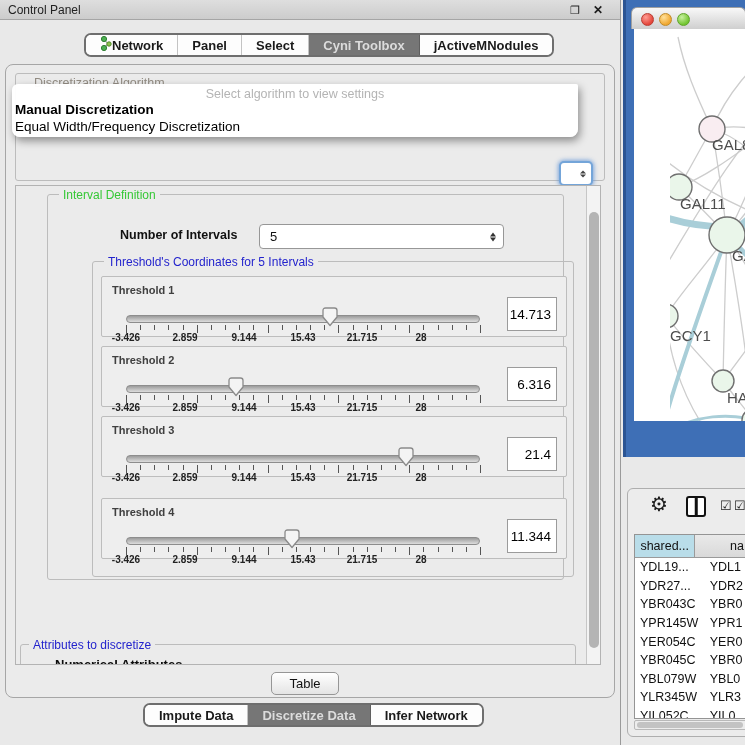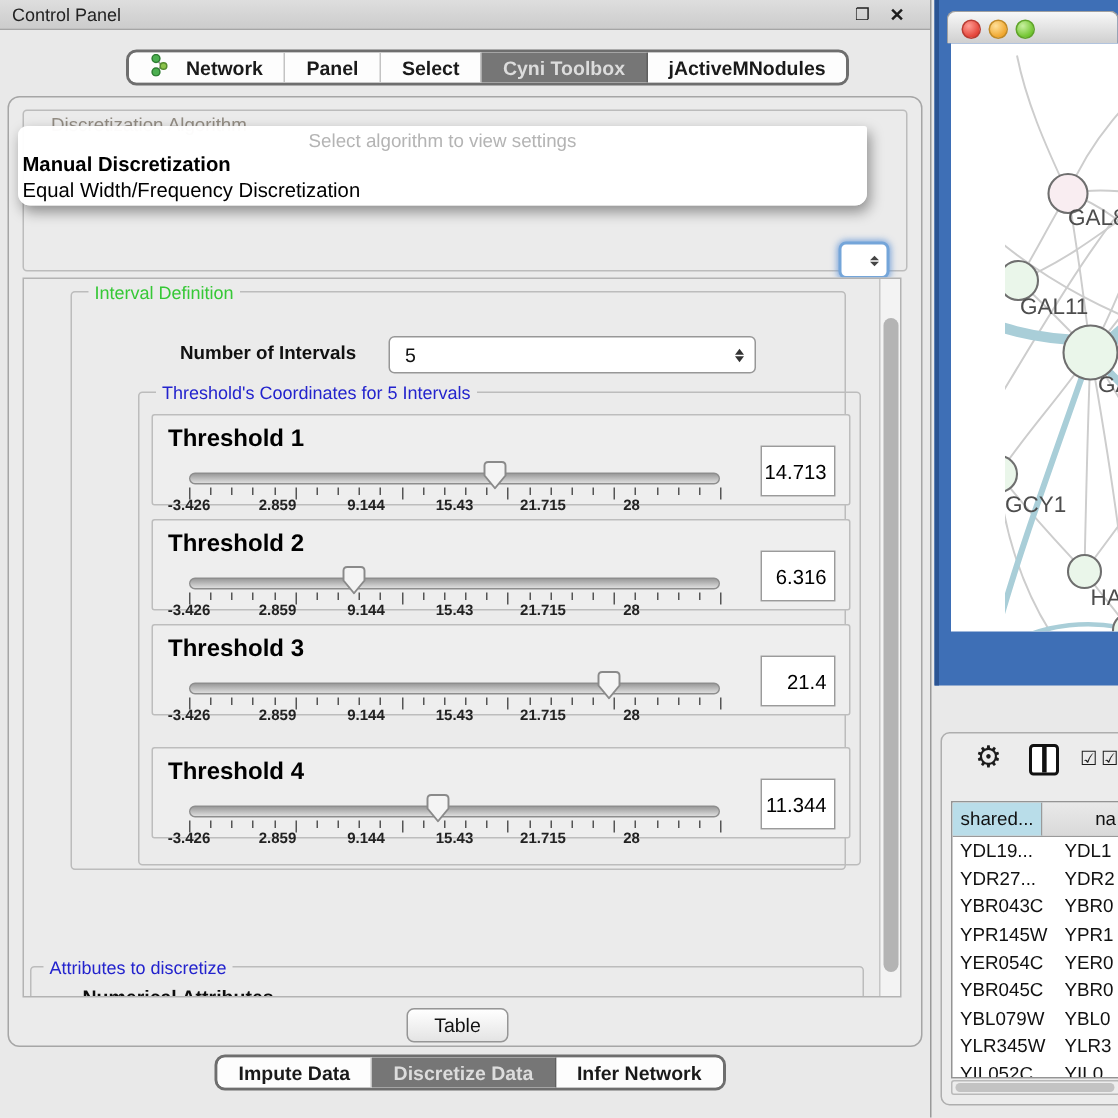--- a/index.html
+++ b/index.html
@@ -11,21 +11,21 @@
   #titlebar { position:absolute; left:0; top:0; width:640px; height:20px;
     background:linear-gradient(#dedede,#cccccc); border-bottom:1px solid #a5a5a5;
     font-size:12px; color:#222; line-height:20px; padding-left:8px; }
   .tb-icon { position:absolute; top:0; font-size:12px; color:#1c1c1c; width:16px; text-align:center; cursor:default; line-height:20px;}
   #float-btn { left:567px; font-size:11px; }
   #close-btn { left:590px; font-weight:bold; }
 
   
   .segbar { position:absolute; display:flex; height:24px; border:2px solid #6e6e6e;
     border-radius:7px; overflow:hidden; background:#fff; }
-  .seg { display:flex; align-items:center; justify-content:space-between; gap:12px;
+  .seg { display:flex; align-items:center; justify-content:space-between; gap:0;
     font-size:13px; font-weight:bold; color:#1a1a1a; background:#fdfdfd;
     border-right:1px solid #c3c3c3; padding:0 14px; white-space:nowrap; cursor:default; }
   .seg:last-child { border-right:none; }
   .seg.selected { background:#767676; color:#dcdcdc; border-right:1px solid #5f5f5f; }
 
   #outer-panel { position:absolute; left:5px; top:64px; width:610px; height:634px;
     background:#ebebeb; border:1px solid #a6a6a6; border-radius:8px; }
 
   .groupbox { position:absolute; border:1px solid #bcbcbc; border-radius:3px; }
   .grouptitle { position:absolute; font-size:12px; background:#ebebeb; padding:0 4px; white-space:nowrap; }
@@ -70,21 +70,21 @@
   #interval-group { left:31px; top:8px; width:517px; height:386px; }
   #interval-title { left:11px; top:-7px; color:#36c836; }
   #numint-label { position:absolute; left:72px; top:33px; font-size:12.5px; font-weight:bold; color:#111; }
   #numint-combo { left:211px; top:29px; width:245px; height:25px; }
 
   #thresh-group { left:44px; top:66px; width:482px; height:316px; }
   #thresh-title { left:11px; top:-7px; color:#2323cd; }
 
   .thresh-panel { position:absolute; left:8px; width:466px; height:61px;
     border:1px solid #bdbdbd; background:#eeeeee; border-radius:2px; }
-  .thresh-label { position:absolute; left:10px; top:7px; font-size:16px; font-weight:bold; color:#000000; }
+  .thresh-label { position:absolute; left:10px; top:7px; font-size:11px; font-weight:bold; color:#404040; }
   .slider-track { position:absolute; left:24px; top:38px; width:354px; height:8px;
     border:1px solid #8d8d8d; border-radius:4px; background:linear-gradient(#9b9b9b,#dddddd); }
   .slider-thumb { position:absolute; top:30px; width:16px; height:20px; }
   .tickrow { position:absolute; left:24px; top:48px; width:354px; height:8px; }
   .tick { position:absolute; top:0; width:1px; background:#555; }
   .tick.major { height:8px; } .tick.minor { height:4.5px; }
   .ticklabels { position:absolute; left:24px; top:55px; width:295px; height:12px; }
   .ticklabel { position:absolute; transform:translateX(-50%); font-size:10px; font-weight:bold; color:#222; white-space:nowrap; }
   .value-field { position:absolute; right:9px; top:20px; width:50px; height:34px;
     background:#fff; border:1px solid #9b9b9b; font-size:13.5px; color:#000;

